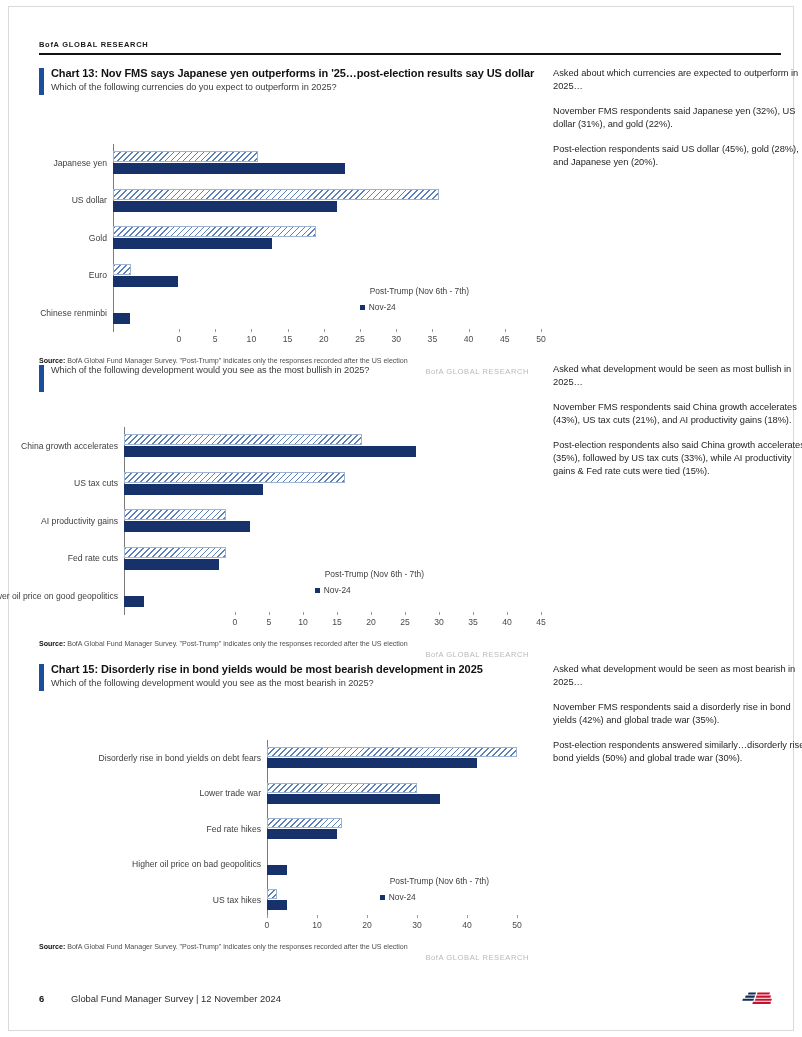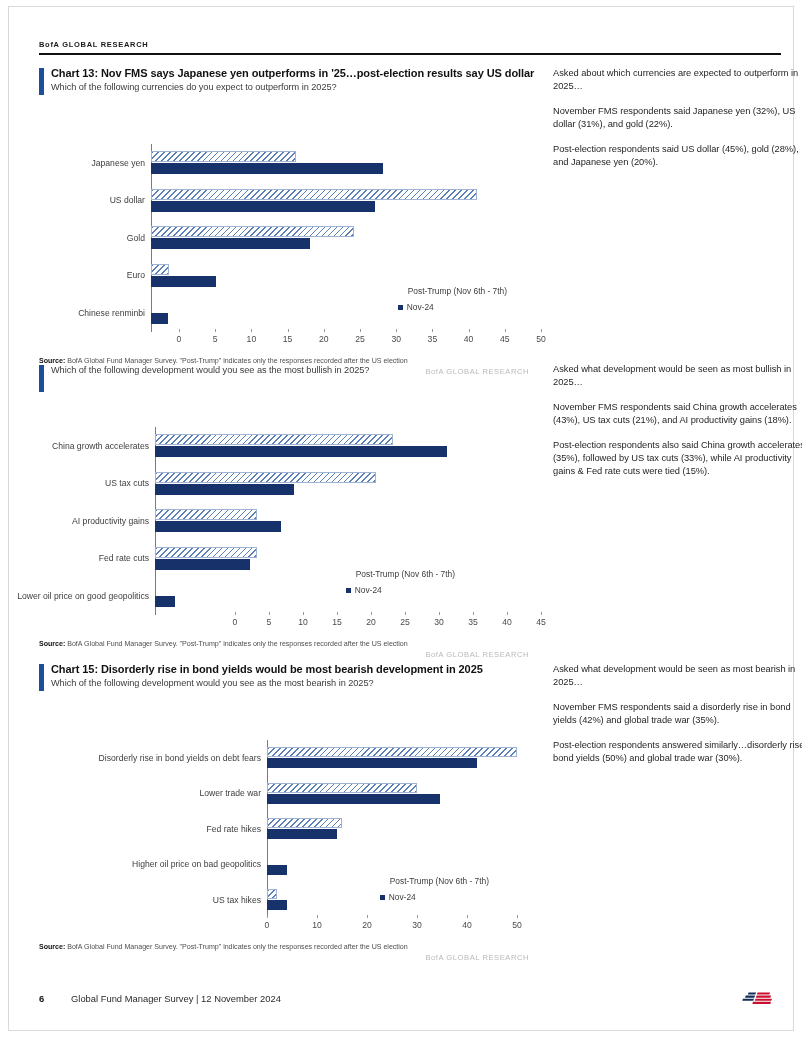--- a/index.html
+++ b/index.html
@@ -100,21 +100,21 @@
     <div class="top-rule"></div>
 
     <div id="charts-root">
         <div class="block" style="top: 60px;">
           <div class="title-wrap">
             <div class="title-bar"></div>
             <div class="c-title">Chart 13: Nov FMS says Japanese yen outperforms in '25…post-election results say US dollar</div>
             <div class="c-sub">Which of the following currencies do you expect to outperform in 2025?</div>
           </div>
           <div class="chart-area">
-            <div class="plot" style="margin-left: 112px; width: 362px; height: 187.5px; margin-top: 50px;">
+            <div class="plot" style="margin-left: 74px; width: 362px; height: 187.5px; margin-top: 50px;">
               <div class="axis-line" style="height: 187.5px; left: 0px;"></div>
               <div class="row" style="height: 37.5px;">
                 <div class="cat-label">Japanese yen</div>
                 <div class="bar bar-hatch" style="width: 144.8px; height: 11px; top: 7.25px;"></div>
                 <div class="bar bar-solid" style="width: 231.68px; height: 11px; top: 19.25px;"></div>
               </div>
               <div class="row" style="height: 37.5px;">
                 <div class="cat-label">US dollar</div>
                 <div class="bar bar-hatch" style="width: 325.8px; height: 11px; top: 7.25px;"></div>
                 <div class="bar bar-solid" style="width: 224.44px; height: 11px; top: 19.25px;"></div>
@@ -173,21 +173,21 @@
             <p>November FMS respondents said Japanese yen (32%), US dollar (31%), and gold (22%).</p>
             <p>Post-election respondents said US dollar (45%), gold (28%), and Japanese yen (20%).</p>
           </div>
         </div>
         <div class="block" style="top: 356px;">
           <div class="title-wrap">
             <div class="title-bar"></div>
             <div class="c-sub">Which of the following development would you see as the most bullish in 2025?</div>
           </div>
           <div class="chart-area">
-            <div class="plot" style="margin-left: 116px; width: 306px; height: 187.5px; margin-top: 50px;">
+            <div class="plot" style="margin-left: 85px; width: 306px; height: 187.5px; margin-top: 50px;">
               <div class="axis-line" style="height: 187.5px; left: 0px;"></div>
               <div class="row" style="height: 37.5px;">
                 <div class="cat-label">China growth accelerates</div>
                 <div class="bar bar-hatch" style="width: 238px; height: 11px; top: 7.25px;"></div>
                 <div class="bar bar-solid" style="width: 292.4px; height: 11px; top: 19.25px;"></div>
               </div>
               <div class="row" style="height: 37.5px;">
                 <div class="cat-label">US tax cuts</div>
                 <div class="bar bar-hatch" style="width: 221px; height: 11px; top: 7.25px;"></div>
                 <div class="bar bar-solid" style="width: 139.4px; height: 11px; top: 19.25px;"></div>

